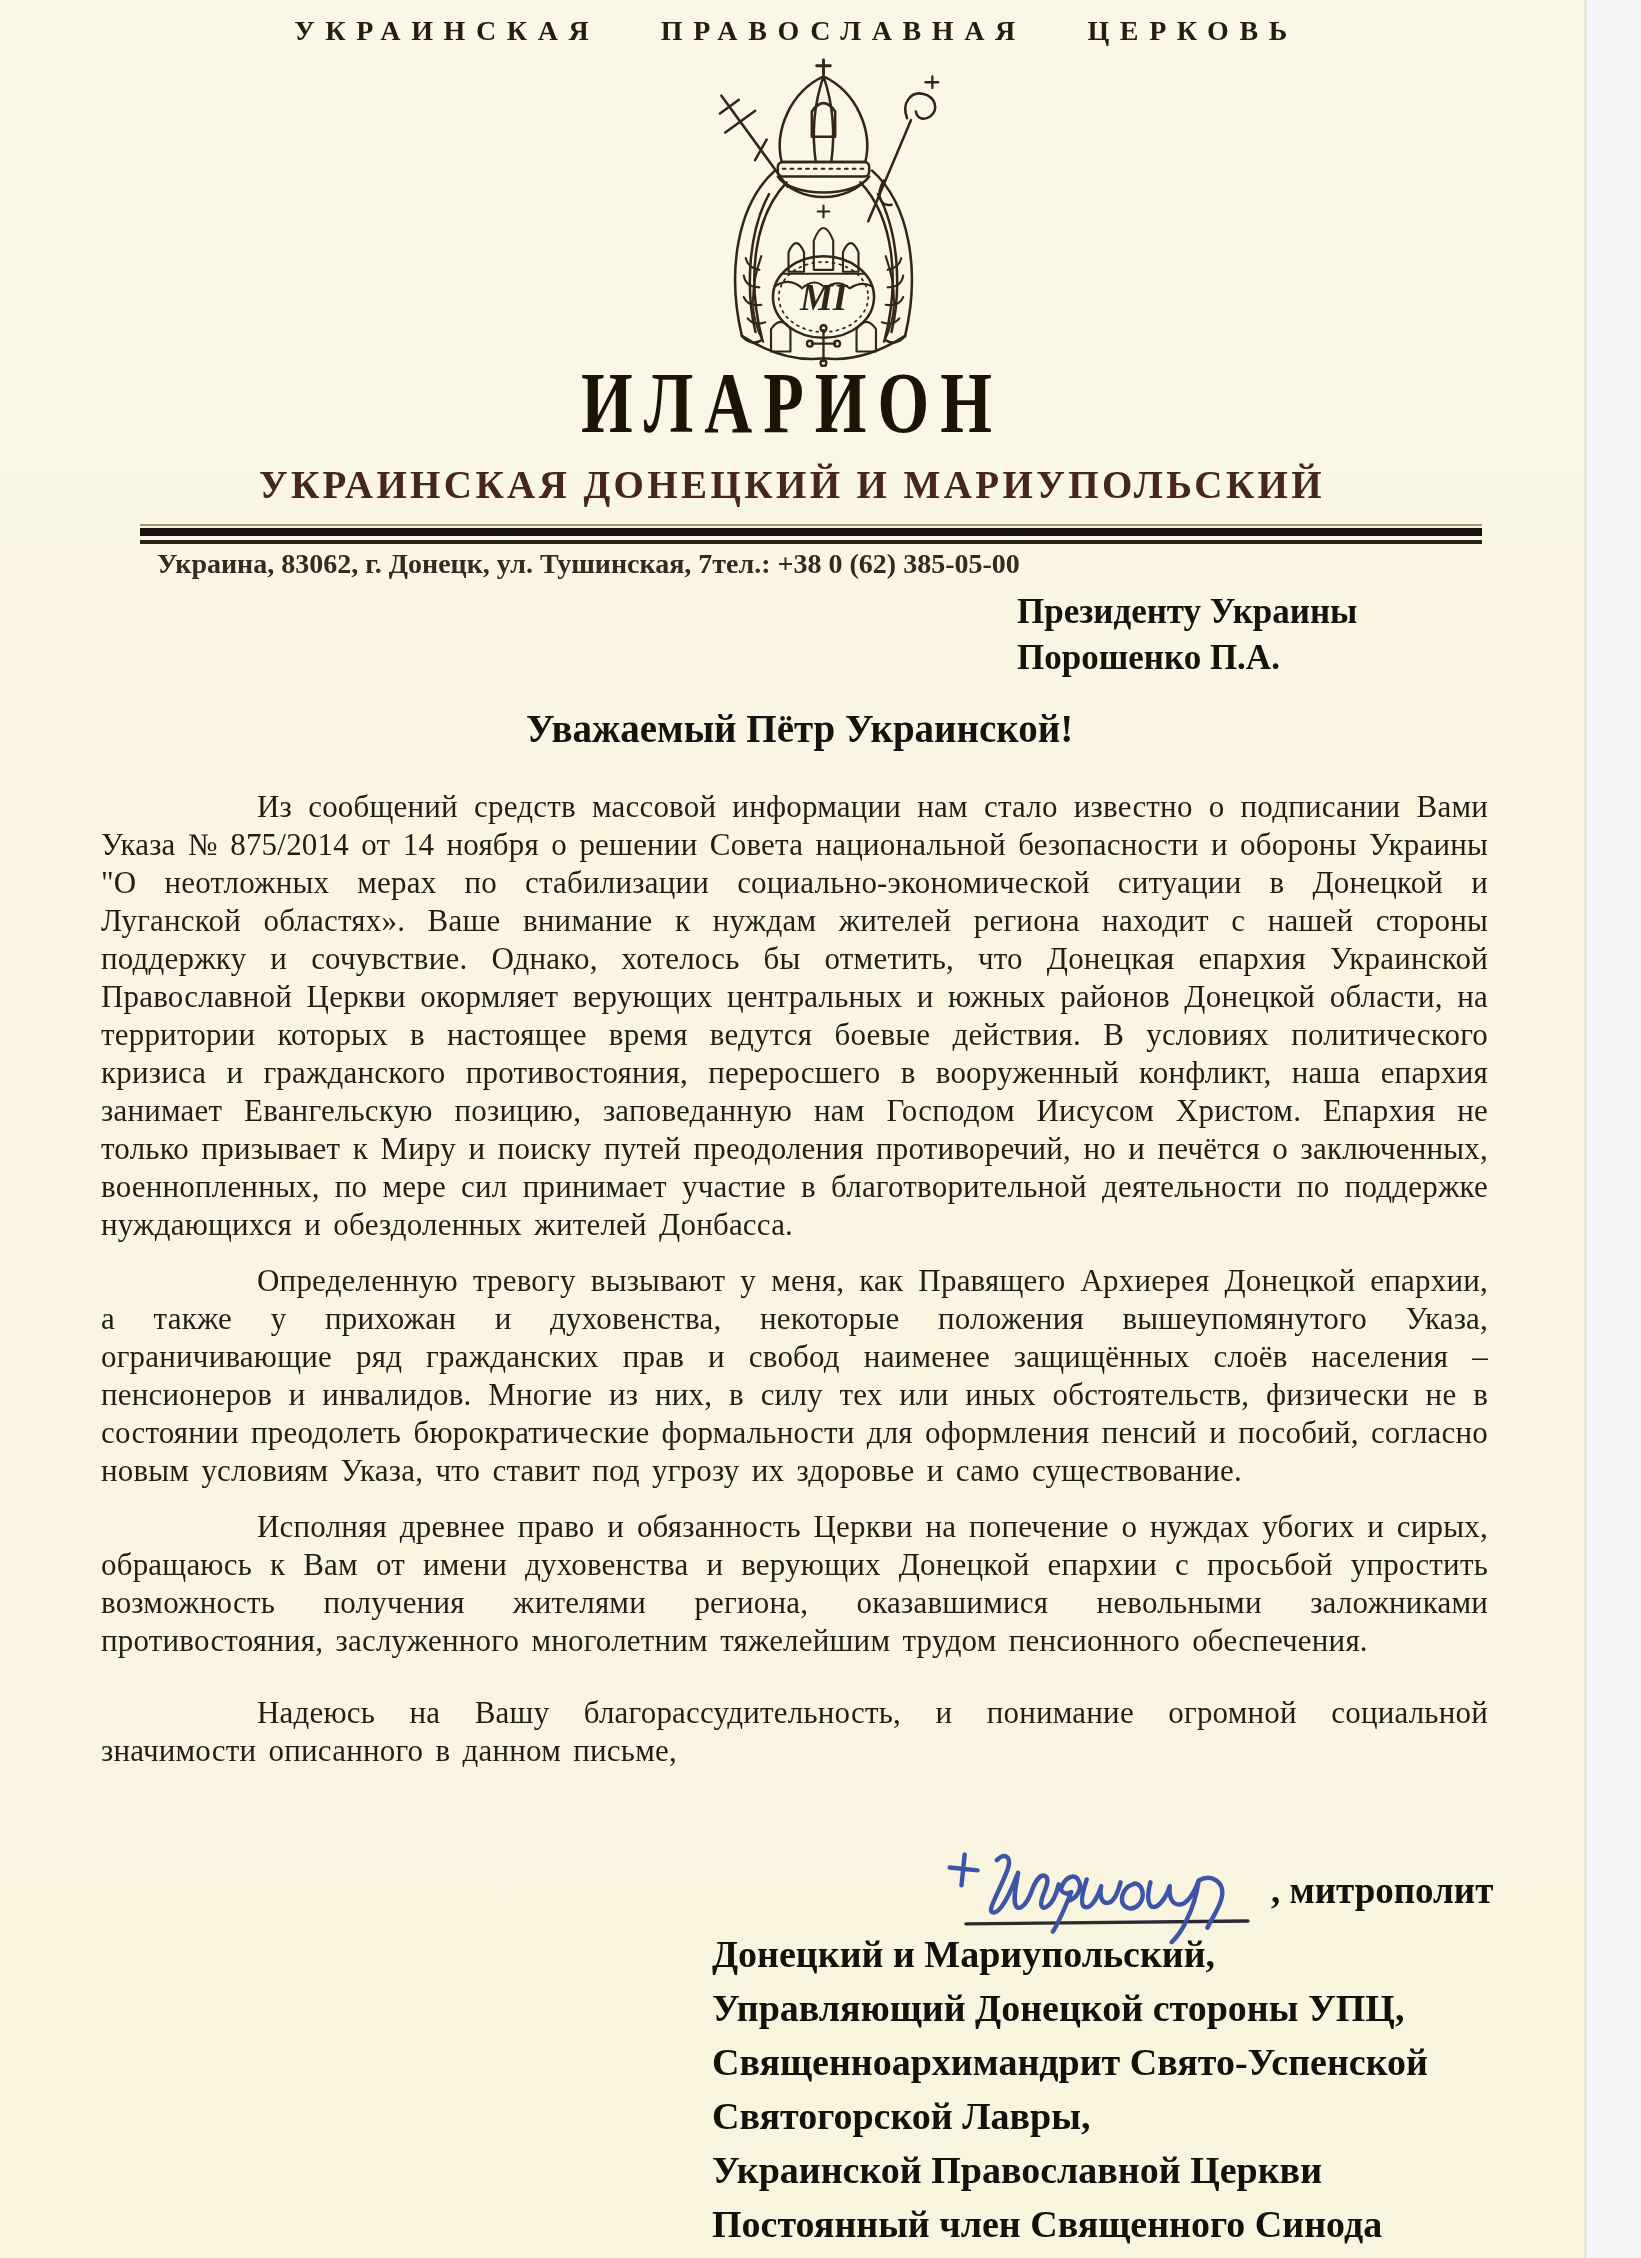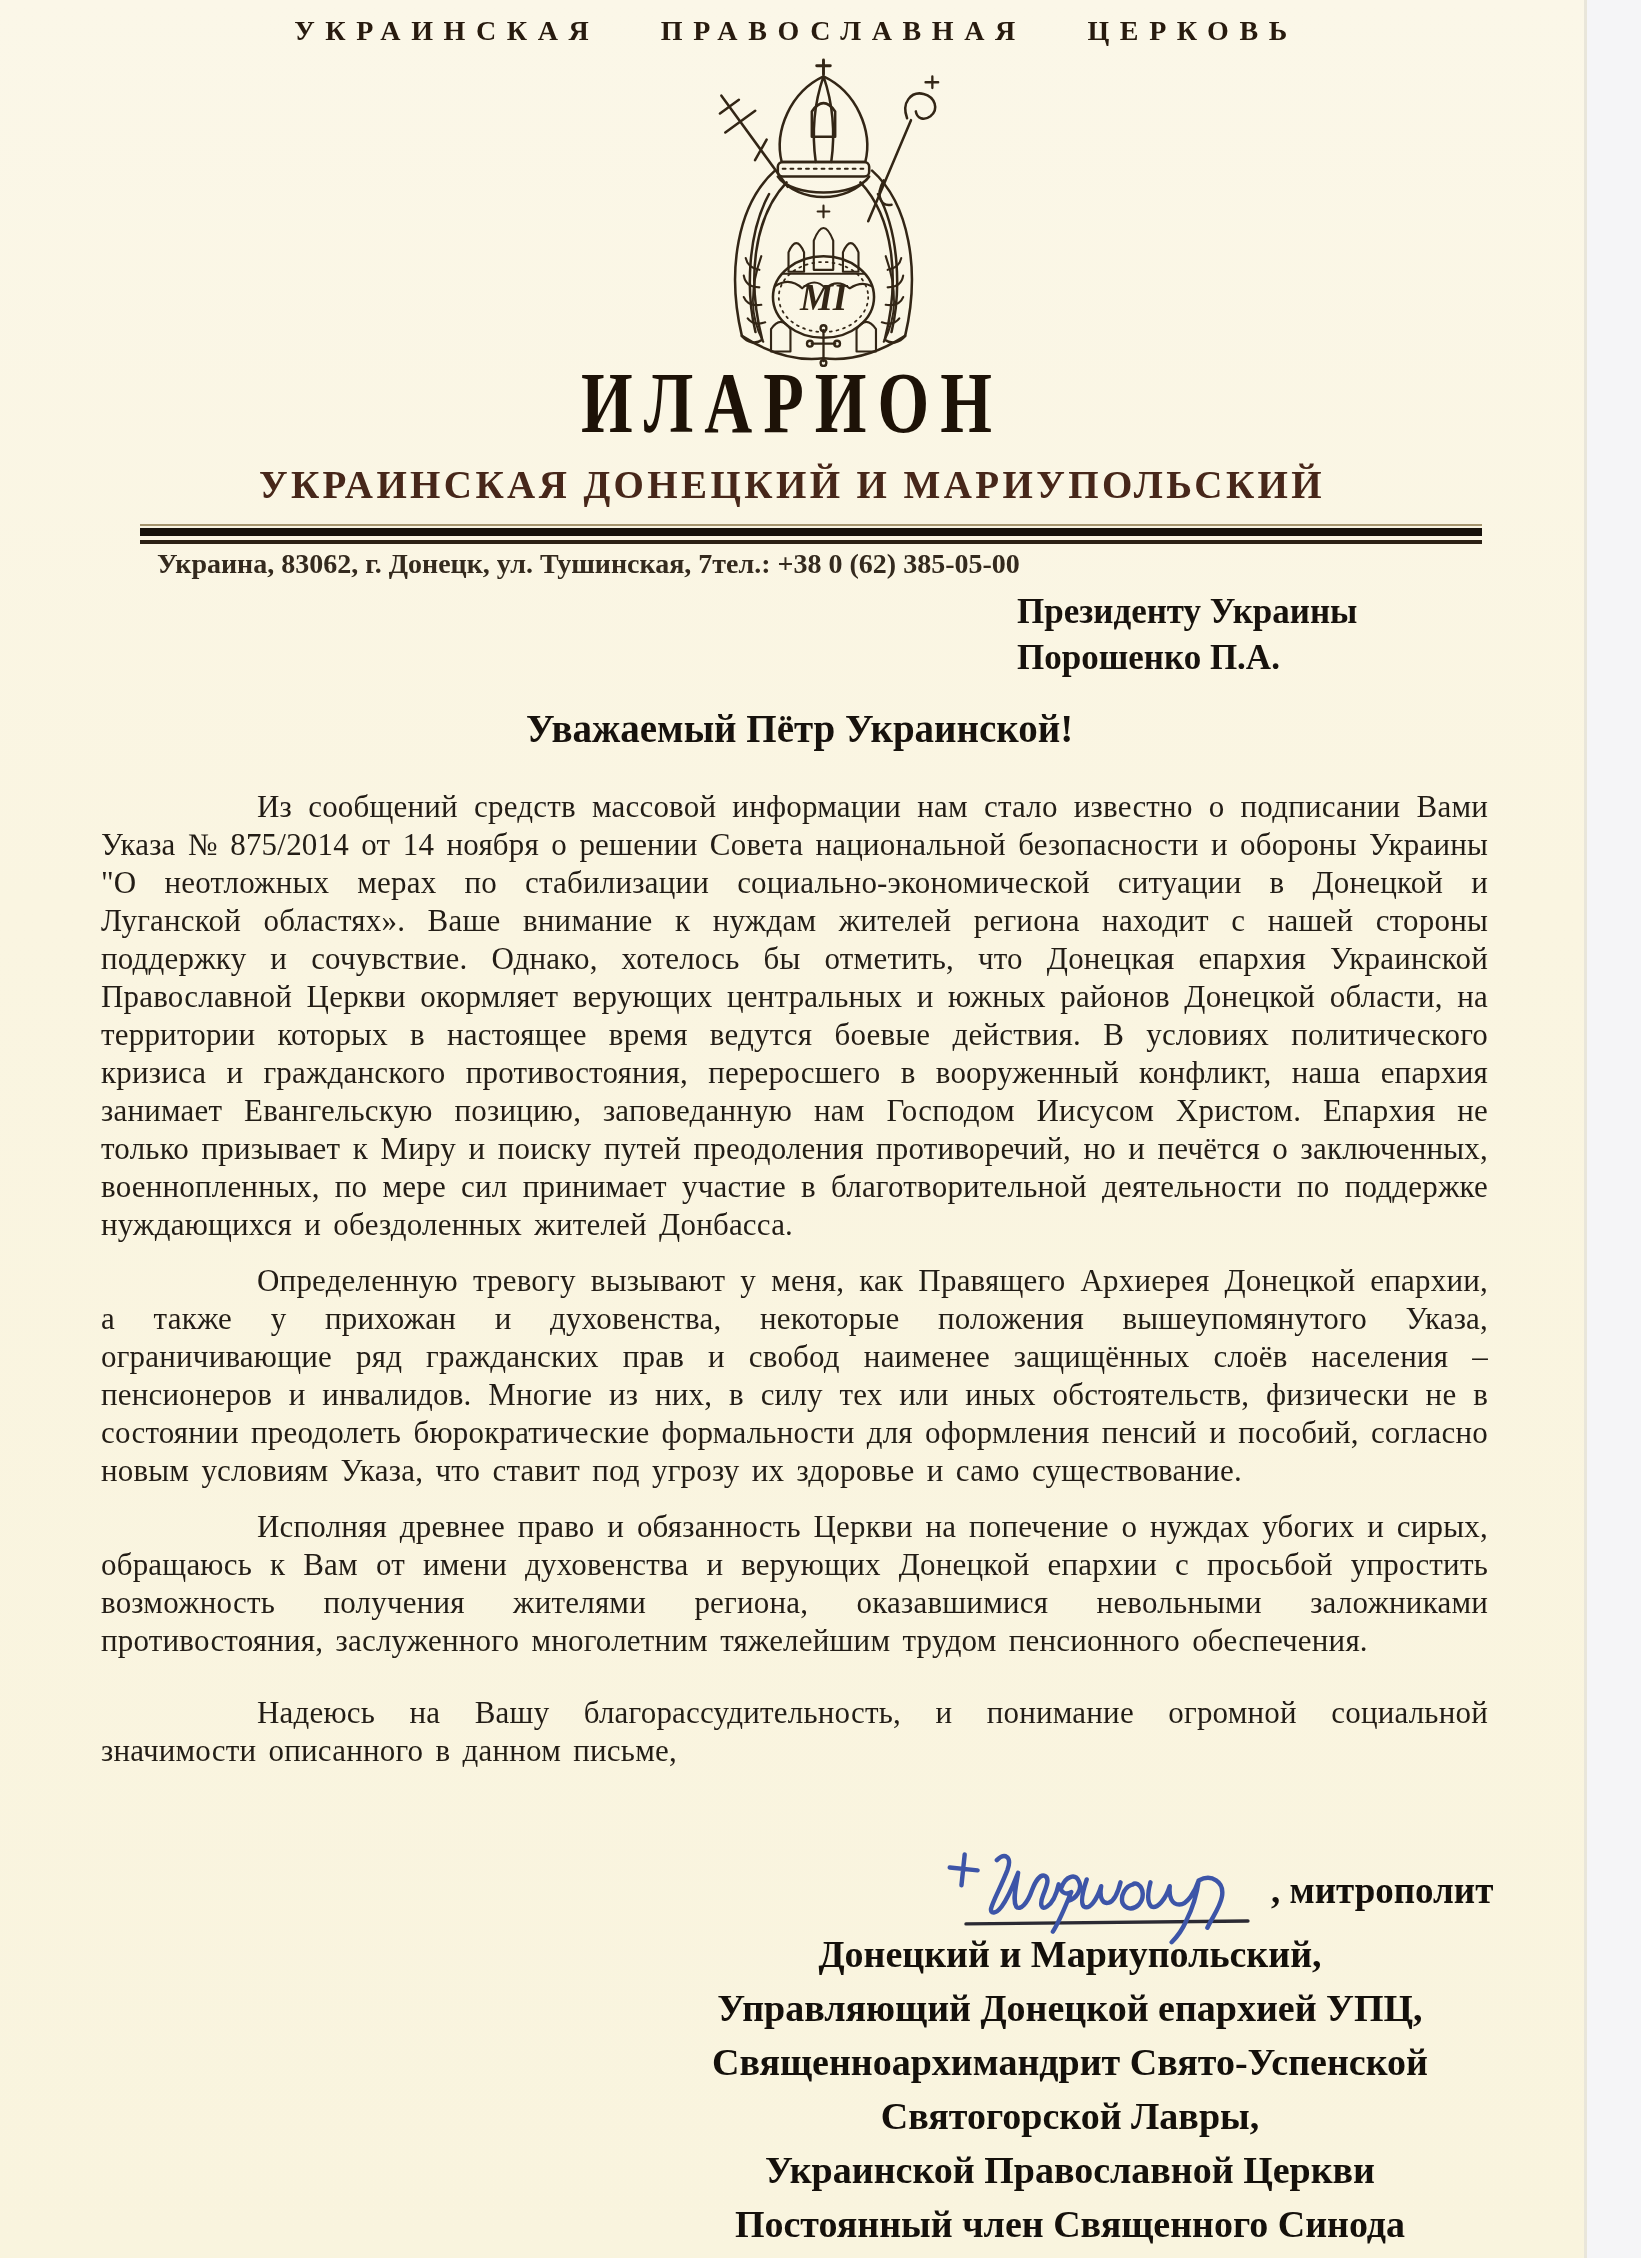--- a/index.html
+++ b/index.html
@@ -55,21 +55,21 @@
   }
   .letter-body p{ margin:0; text-indent:156px; word-spacing:4.3px; letter-spacing:0.2px; }
   .letter-body p + p{ margin-top:18px; }
   .letter-body p.closing{ margin-top:34px; }
   .signature-svg{ position:absolute; left:937px; top:1831px; width:338px; height:124px; }
   .signature-suffix{
     position:absolute; left:1271px; top:1869px;
     font-size:37px; font-weight:bold; color:#14100b; white-space:nowrap;
   }
   .signoff{
-    position:absolute; right:156px; top:1927px; text-align:center;
+    position:absolute; right:156px; top:1927px; text-align:left;
     font-size:38px; font-weight:bold; line-height:54px; color:#14100b; white-space:nowrap;
   }
 </style>
 </head>
 <body>
 
 <div class="page">
   <div class="paper">
 
     <div class="church-header">УКРАИНСКАЯ ПРАВОСЛАВНАЯ ЦЕРКОВЬ</div>
@@ -172,21 +172,21 @@
       <g stroke="#3d55a8" stroke-width="4.6" fill="none" stroke-linecap="round" stroke-linejoin="round">
         <path d="M27,24 v32 M13,39 h29" transform="rotate(6 27 40)"></path>
         <path d="M62,30 C70,22 78,26 73,40 C66,58 58,72 56,80 C55,86 61,86 67,78 C75,67 80,53 84,43 C82,57 78,71 82,78 C86,83 94,74 98,62 C102,51 107,45 111,46 C117,48 114,56 110,66 C106,76 108,82 114,78 C120,74 124,64 126,55 C128,63 133,67 139,63 C133,78 127,93 120,104 M129,58 C133,47 143,43 147,52 C151,60 144,70 136,72 M155,50 C151,62 148,74 152,78 C158,82 166,70 170,57 C168,68 171,76 178,74 C184,72 188,61 190,53 M203,55 C195,57 190,66 192,74 C195,81 203,82 209,76 C215,69 214,59 208,55 C206,54 204,54 203,55 M221,53 C218,64 218,74 222,78 C228,81 237,70 241,57 C240,68 243,76 251,76 C259,76 267,63 271,51 C269,66 264,81 258,93 C254,102 248,110 243,115 M271,51 C284,44 298,52 295,68 C293,79 285,89 280,100"></path>
       </g>
     </svg>
 
     <div class="signature-suffix">, митрополит</div>
 
     <div class="signoff">
       <div>Донецкий и Мариупольский,</div>
-      <div>Управляющий Донецкой епархией УПЦ,</div>
+      <div>Управляющий Донецкой стороны УПЦ,</div>
       <div>Священноархимандрит Свято-Успенской</div>
       <div>Святогорской Лавры,</div>
       <div>Украинской Православной Церкви</div>
       <div>Постоянный член Священного Синода</div>
     </div>
 
   </div>
   <div class="scan-strip"></div>
 </div>
 

